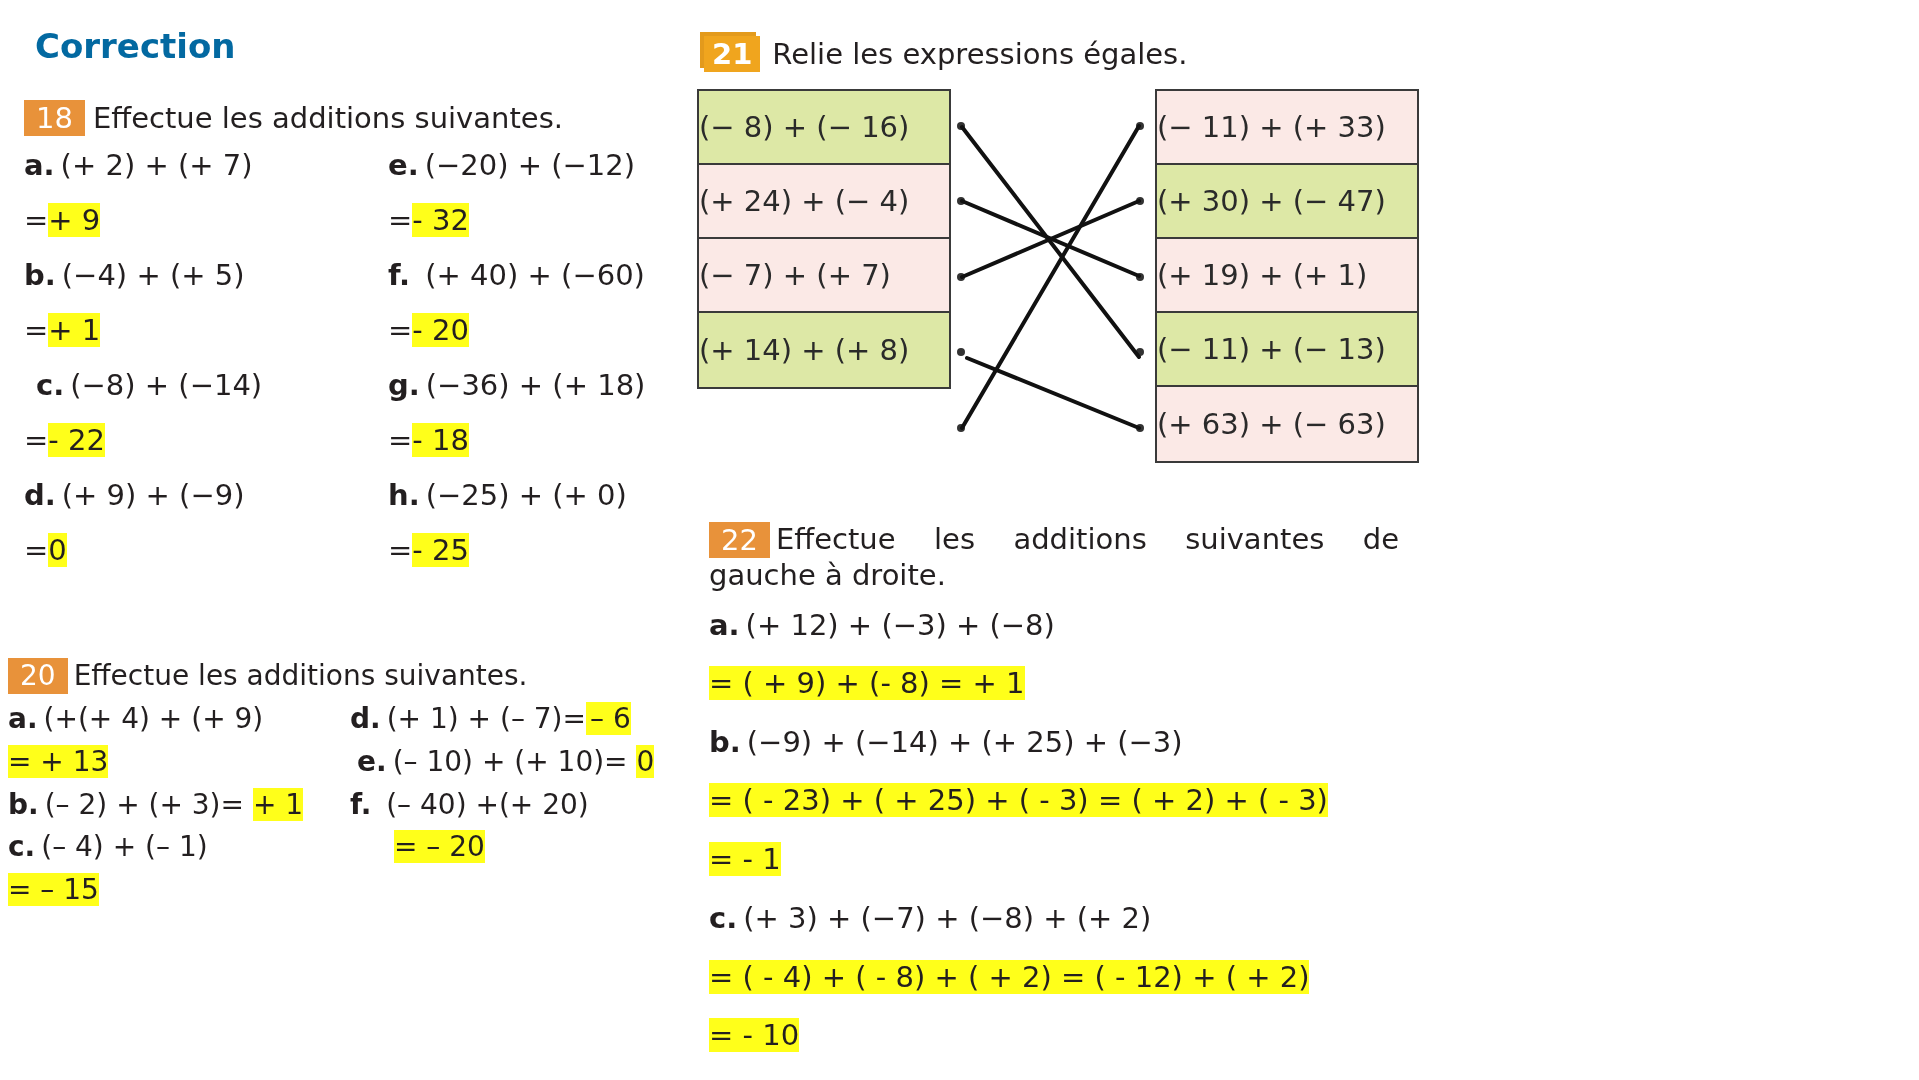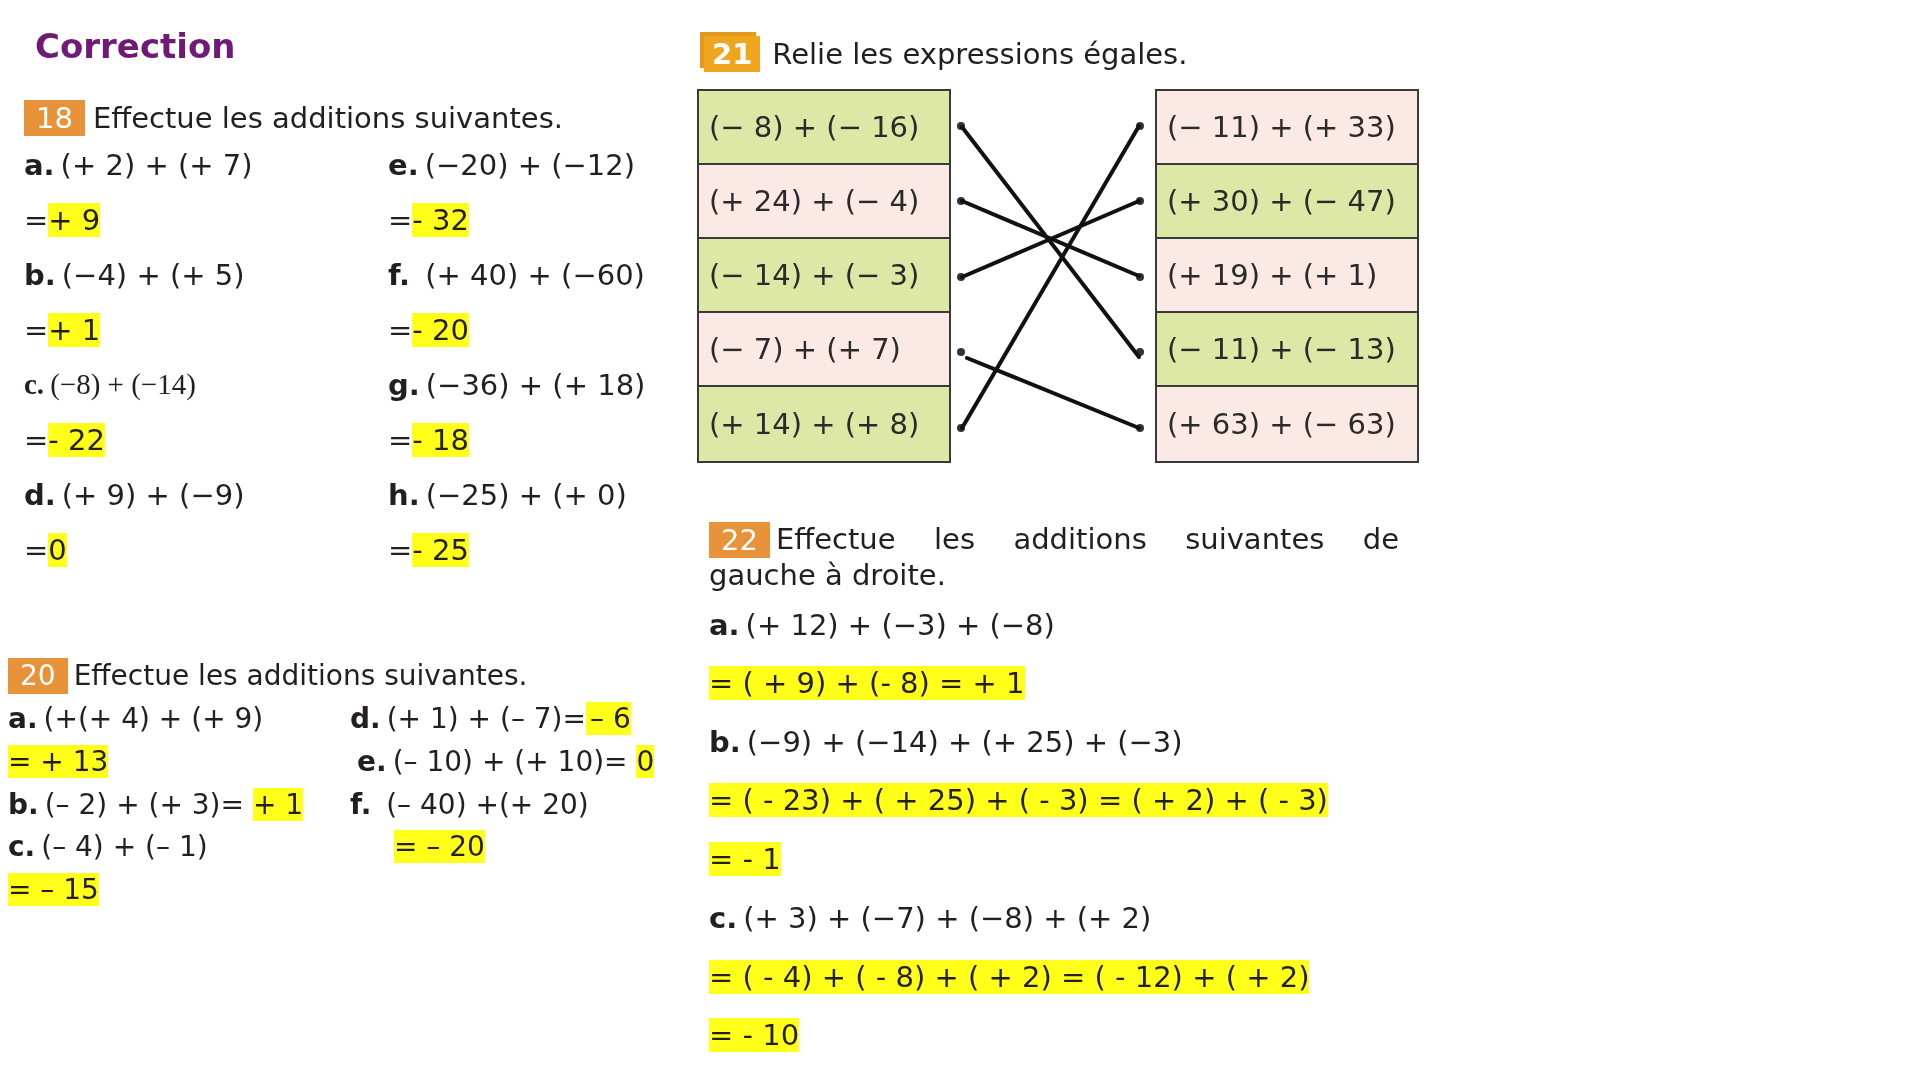--- a/index.html
+++ b/index.html
@@ -1,55 +1,55 @@
 <!DOCTYPE html>
 <html><head>
 <meta charset="utf-8">
 <style>
   html, body { margin:0; padding:0; background:#ffffff; }
   body { width:1919px; height:1080px; position:relative; overflow:hidden;
          font-family:"DejaVu Sans", sans-serif; color:#231f20; }
   .abs { position:absolute; }
-  .title-correction { left:35px; top:26px; font-size:34px; font-weight:bold; color:#701a75;
+  .title-correction { left:35px; top:26px; font-size:34px; font-weight:bold; color:#0369a1;
          font-family:"DejaVu Sans", sans-serif; letter-spacing:0px; }
   .ex-num { display:inline-block; background:#e8923a; color:#fff; font-weight:normal;
             padding:0 12px; line-height:36px; margin-right:8px; }
   .ex-num21 { display:inline-block; background:#f0a51e; color:#fff; font-weight:bold;
             padding:0 8px; line-height:36px; margin-right:12px; box-shadow:-4px -4px 0 #e39a1c; }
   .heading { font-size:29px; white-space:nowrap; }
   .line { font-size:29px; white-space:nowrap; }
   .lbl { font-weight:bold; margin-right:6px; }
   .hl { background:#ffff1a; }
   .ans { font-size:29px; white-space:nowrap; }
 
   
   .col { position:absolute; border:2px solid #3a3a3a; }
   .cell { height:74px; border-bottom:2px solid #3a3a3a; font-size:29px; display:flex;
-          align-items:center; padding-left:10px; box-sizing:border-box; white-space:nowrap; color:#2a2a2a; }
+          align-items:center; box-sizing:border-box; white-space:nowrap; color:#2a2a2a; }
   .cell:last-child { border-bottom:none; }
   .green { background:#dde8a6; }
   .pink  { background:#fbe9e6; }
   svg.links { position:absolute; left:0; top:0; }
 </style>
 </head>
 <body>
 
 <div class="abs title-correction">Correction</div>
 
 <div class="abs heading" style="left:24px; top:100px;">
   <span class="ex-num">18</span><span>Effectue les additions suivantes.</span>
 </div>
 
 <div class="abs line" style="left:24px; top:148px;"><span class="lbl">a.</span><span>(+ 2) + (+ 7)</span></div>
 <div class="abs ans" style="left:24px; top:203px;"><span>=</span><span class="hl">+ 9</span></div>
 
 <div class="abs line" style="left:24px; top:258px;"><span class="lbl">b.</span><span>(−4) + (+ 5)</span></div>
 <div class="abs ans" style="left:24px; top:313px;"><span>=</span><span class="hl">+ 1</span></div>
 
-<div class="abs line" style="left:24px; top:368px;font-family:Liberation Serif, serif;"><span class="lbl">c.</span><span>(−8) + (−14)</span></div>
+<div class="abs line" style="left:36px; top:368px;"><span class="lbl">c.</span><span>(−8) + (−14)</span></div>
 <div class="abs ans" style="left:24px; top:423px;"><span>=</span><span class="hl">- 22</span></div>
 
 <div class="abs line" style="left:24px; top:478px;"><span class="lbl">d.</span><span>(+ 9) + (−9)</span></div>
 <div class="abs ans" style="left:24px; top:533px;"><span>=</span><span class="hl">0</span></div>
 
 <div class="abs line" style="left:388px; top:148px;"><span class="lbl">e.</span><span>(−20) + (−12)</span></div>
 <div class="abs ans" style="left:388px; top:203px;"><span>=</span><span class="hl">- 32</span></div>
 
 <div class="abs line" style="left:388px; top:258px;"><span class="lbl">f.</span><span> (+ 40) + (−60)</span></div>
 <div class="abs ans" style="left:388px; top:313px;"><span>=</span><span class="hl">- 20</span></div>
@@ -75,21 +75,20 @@
 <div class="abs line" style="left:350px; top:788px; font-size:28px;"><span class="lbl">f.</span><span> (– 40) +(+ 20)</span></div>
 <div class="abs ans" style="left:350px; top:830px; font-size:28px;padding-left:44px;"><span class="hl">= – 20</span></div>
 
 <div class="abs heading" style="left:704px; top:36px;">
   <span class="ex-num21">21</span><span>Relie les expressions égales.</span>
 </div>
 
 <div class="col" style="left:697px; top:89px; width:250px;">
   <div class="cell green">(− 8) + (− 16)</div>
   <div class="cell pink">(+ 24) + (− 4)</div>
-  <div class="cell green">(− 14) + (− 3)</div>
   <div class="cell pink">(− 7) + (+ 7)</div>
   <div class="cell green">(+ 14) + (+ 8)</div>
 </div>
 
 <div class="col" style="left:1155px; top:89px; width:260px;">
   <div class="cell pink">(− 11) + (+ 33)</div>
   <div class="cell green">(+ 30) + (− 47)</div>
   <div class="cell pink">(+ 19) + (+ 1)</div>
   <div class="cell green">(− 11) + (− 13)</div>
   <div class="cell pink">(+ 63) + (− 63)</div>

